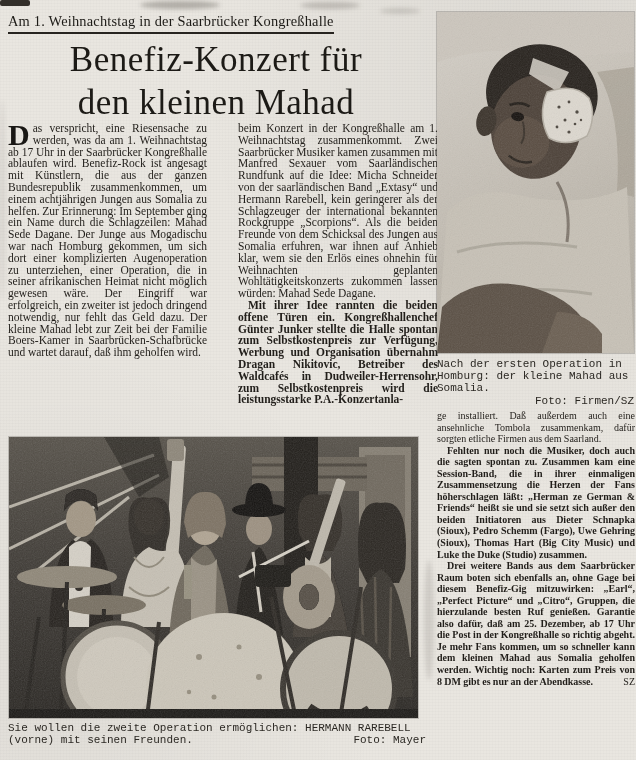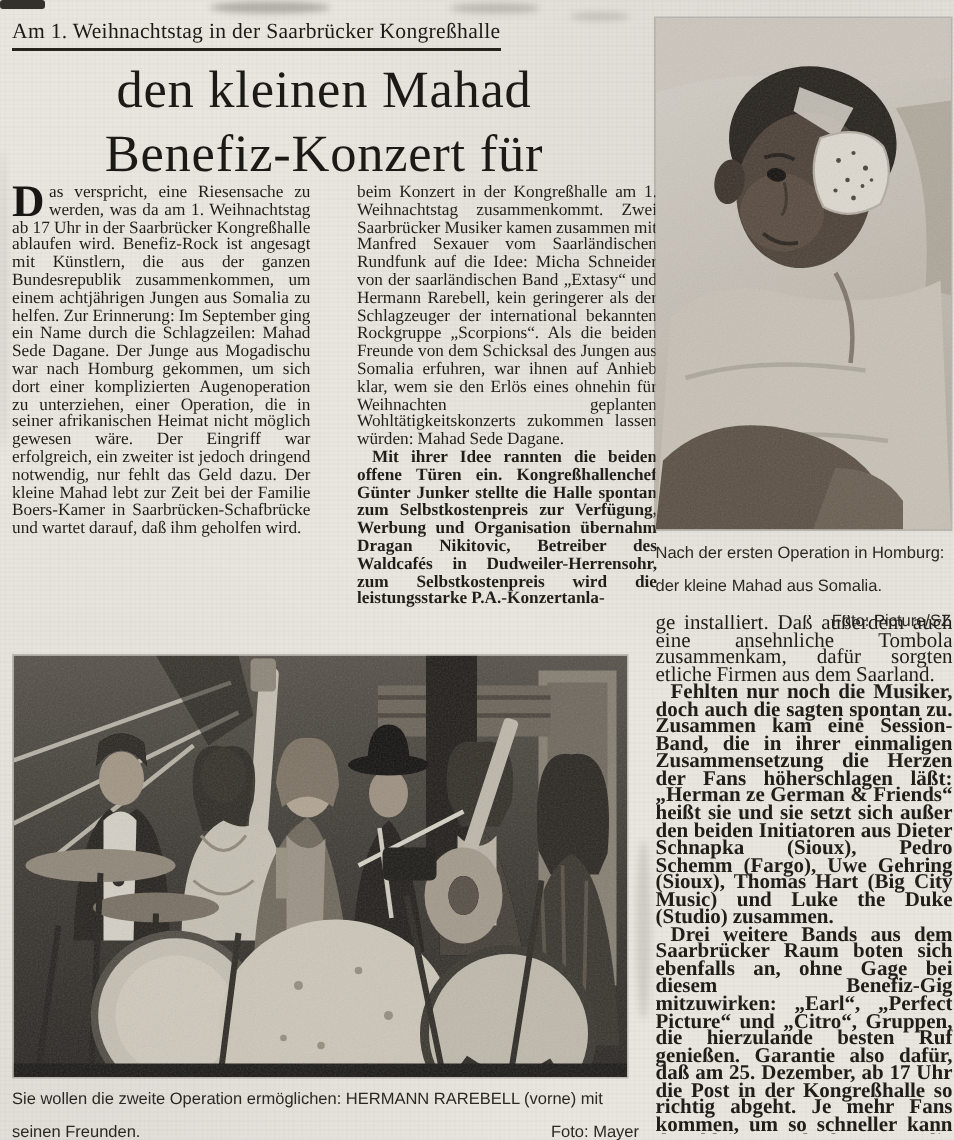--- a/index.html
+++ b/index.html
@@ -24,35 +24,35 @@
   .headline{position:absolute;left:0;top:38px;width:432px;text-align:center;color:#1c1a16;}
   .headline .hl{font-size:35px;line-height:43px;font-weight:normal;letter-spacing:0.5px;}
   .bodycol{
     position:absolute;top:123px;height:303px;overflow:hidden;
     font-size:11.5px;line-height:11.8px;text-align:justify;
     -webkit-hyphens:auto;hyphens:auto;word-spacing:-0.2px;
   }
   .col1{left:8px;width:199px;}
   .col2{left:238px;width:200px;}
   .col3{position:absolute;left:437px;top:410px;width:198px;height:346px;overflow:hidden;
-    font-size:14px;line-height:11.55px;text-align:justify;
+    font-size:10px;line-height:11.55px;text-align:justify;
     -webkit-hyphens:auto;hyphens:auto;word-spacing:-0.2px;}
   .bodycol p,.col3 p{margin:0;}
   .indent{text-indent:10px;font-weight:bold;}
   .dropcap{
     float:left;font-size:30px;line-height:22px;font-weight:bold;
     padding:1px 3px 0 0;color:#191714;
   }
   .photo{position:absolute;overflow:hidden;background:#b9b4ab;box-shadow:0 0 0 1px rgba(60,56,50,0.25);}
   .photo svg{display:block;}
   .band-photo{left:9px;top:437px;width:409px;height:281px;}
   .mahad-photo{left:437px;top:12px;width:197px;height:341px;}
   .caption{
-    position:absolute;font-family:Liberation Sans, sans-serif;
-    font-size:11px;line-height:22px;color:#2b2823;text-align:left;
+    position:absolute;font-family:Liberation Mono, monospace;
+    font-size:11px;line-height:12px;color:#2b2823;text-align:left;
   }
   .band-caption{left:8px;top:722px;width:418px;padding-right:0;}
   .band-caption .credit{position:absolute;right:0;bottom:0;}
   .mahad-caption{left:437px;top:358px;width:197px;}
   .mahad-caption .credit-line{text-align:right;margin-top:1px;}
   .byline-wrap{position:relative;}
   .byline{position:absolute;right:0;bottom:0;background:transparent;}
 </style>
 </head>
 <body>
@@ -62,22 +62,22 @@
   <div class="smudge" style="left:0;top:0;width:30px;height:6px;background:#332f2a;border-radius:2px;"></div>
   <div class="smudge" style="left:140px;top:1px;width:80px;height:8px;background:rgba(110,106,99,0.45);filter:blur(2px);"></div>
   <div class="smudge" style="left:300px;top:2px;width:60px;height:7px;background:rgba(120,116,108,0.35);filter:blur(2px);"></div>
   <div class="smudge" style="left:380px;top:8px;width:40px;height:6px;background:rgba(130,125,117,0.28);filter:blur(2px);"></div>
   <div class="smudge" style="left:424px;top:560px;width:10px;height:120px;background:rgba(100,96,88,0.18);filter:blur(2px);"></div>
   <div class="smudge" style="left:0;top:100px;width:5px;height:200px;background:rgba(90,86,80,0.12);filter:blur(2px);"></div>
 
   <div class="kicker">Am 1. Weihnachtstag in der Saarbrücker Kongreßhalle</div>
 
   <div class="headline">
+    <div class="hl">Benefiz-Konzert für</div>
     <div class="hl">den kleinen Mahad</div>
-    <div class="hl">Benefiz-Konzert für</div>
   </div>
 
   <div class="bodycol col1">
     <p><span class="dropcap">D</span><span>as verspricht, eine Riesensache zu werden, was da am 1. Weihnachtstag ab 17 Uhr in der Saarbrücker Kongreßhalle ablaufen wird. Benefiz-Rock ist angesagt mit Künstlern, die aus der ganzen Bundesrepublik zusammenkommen, um einem achtjährigen Jungen aus Somalia zu helfen. Zur Erinnerung: Im September ging ein Name durch die Schlagzeilen: Mahad Sede Dagane. Der Junge aus Mogadischu war nach Homburg gekommen, um sich dort einer komplizierten Augenoperation zu unterziehen, einer Operation, die in seiner afrikanischen Heimat nicht möglich gewesen wäre. Der Eingriff war erfolgreich, ein zweiter ist jedoch dringend notwendig, nur fehlt das Geld dazu. Der kleine Mahad lebt zur Zeit bei der Familie Boers-Kamer in Saarbrücken-Schafbrücke und wartet darauf, daß ihm geholfen wird.</span></p>
   </div>
 
   <div class="bodycol col2">
     <p>beim Konzert in der Kongreßhalle am 1. Weihnachtstag zusammenkommt. Zwei Saarbrücker Musiker kamen zusammen mit Manfred Sexauer vom Saarländischen Rundfunk auf die Idee: Micha Schneider von der saarländischen Band „Extasy“ und Hermann Rarebell, kein geringerer als der Schlagzeuger der international bekannten Rockgruppe „Scorpions“. Als die beiden Freunde von dem Schicksal des Jungen aus Somalia erfuhren, war ihnen auf Anhieb klar, wem sie den Erlös eines ohnehin für Weihnachten geplanten Wohltätigkeitskonzerts zukommen lassen würden: Mahad Sede Dagane.</p>
     <p class="indent">Mit ihrer Idee rannten die beiden offene Türen ein. Kongreßhallenchef Günter Junker stellte die Halle spontan zum Selbstkostenpreis zur Verfügung, Werbung und Organisation übernahm Dragan Nikitovic, Betreiber des Waldcafés in Dudweiler-Herrensohr, zum Selbstkostenpreis wird die leistungsstarke P.A.-Konzertanla-</p>
   </div>
@@ -126,21 +126,21 @@
       </g>
       <path d="M120,170 q15,25 10,60" stroke="#50463c" stroke-width="3" fill="none" opacity="0.6"></path>
       <path d="M5,295 q35,-35 95,-18 q40,12 55,45 l-2,19 L0,341 Z" fill="#5b5045"></path>
       <path d="M120,300 q30,0 45,22 l0,19 l-60,0 Z" fill="#6b5f52"></path>
       <rect width="197" height="341" filter="url(#grain)" opacity="0.16"></rect>
     </svg>
   </div>
 
   <div class="caption mahad-caption">
     <div>Nach der ersten Operation in Homburg: der kleine Mahad aus Somalia.</div>
-    <div class="credit-line">Foto: Picture/SZ</div>
+    <div class="credit-line">Foto: Firmen/SZ</div>
   </div>
 
   <div class="col3">
     <p>ge installiert. Daß außerdem auch eine ansehnliche Tombola zusammenkam, dafür sorgten etliche Firmen aus dem Saarland.</p>
     <p class="indent">Fehlten nur noch die Musiker, doch auch die sagten spontan zu. Zusammen kam eine Session-Band, die in ihrer einmaligen Zusammensetzung die Herzen der Fans höherschlagen läßt: „Herman ze German &amp; Friends“ heißt sie und sie setzt sich außer den beiden Initiatoren aus Dieter Schnapka (Sioux), Pedro Schemm (Fargo), Uwe Gehring (Sioux), Thomas Hart (Big City Music) und Luke the Duke (Studio) zusammen.</p>
     <div class="byline-wrap">
       <p class="indent">Drei weitere Bands aus dem Saarbrücker Raum boten sich ebenfalls an, ohne Gage bei diesem Benefiz-Gig mitzuwirken: „Earl“, „Perfect Picture“ und „Citro“, Gruppen, die hierzulande besten Ruf genießen. Garantie also dafür, daß am 25. Dezember, ab 17 Uhr die Post in der Kongreßhalle so richtig abgeht. Je mehr Fans kommen, um so schneller kann dem kleinen Mahad aus Somalia geholfen werden. Wichtig noch: Karten zum Preis von 8 DM gibt es nur an der Abendkasse.</p>
       <span class="byline">SZ</span>
     </div>
   </div>

